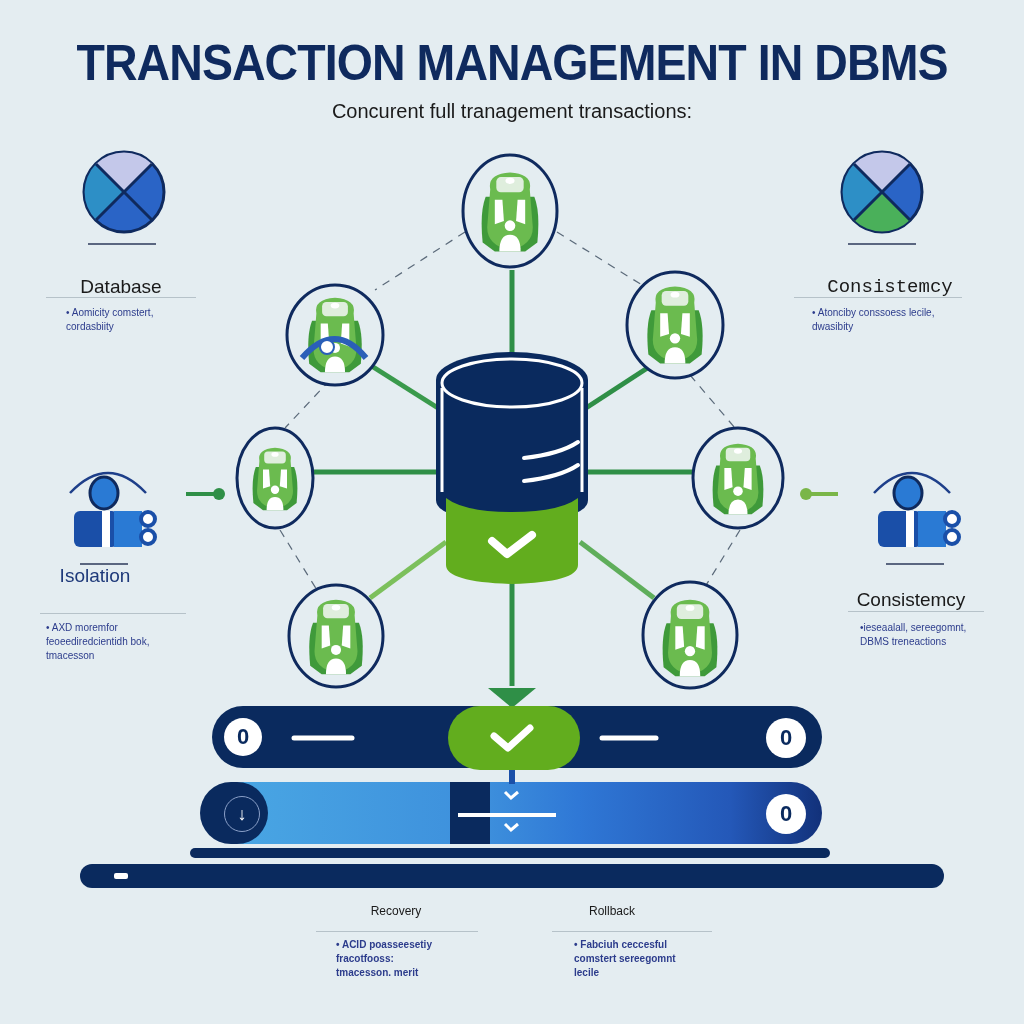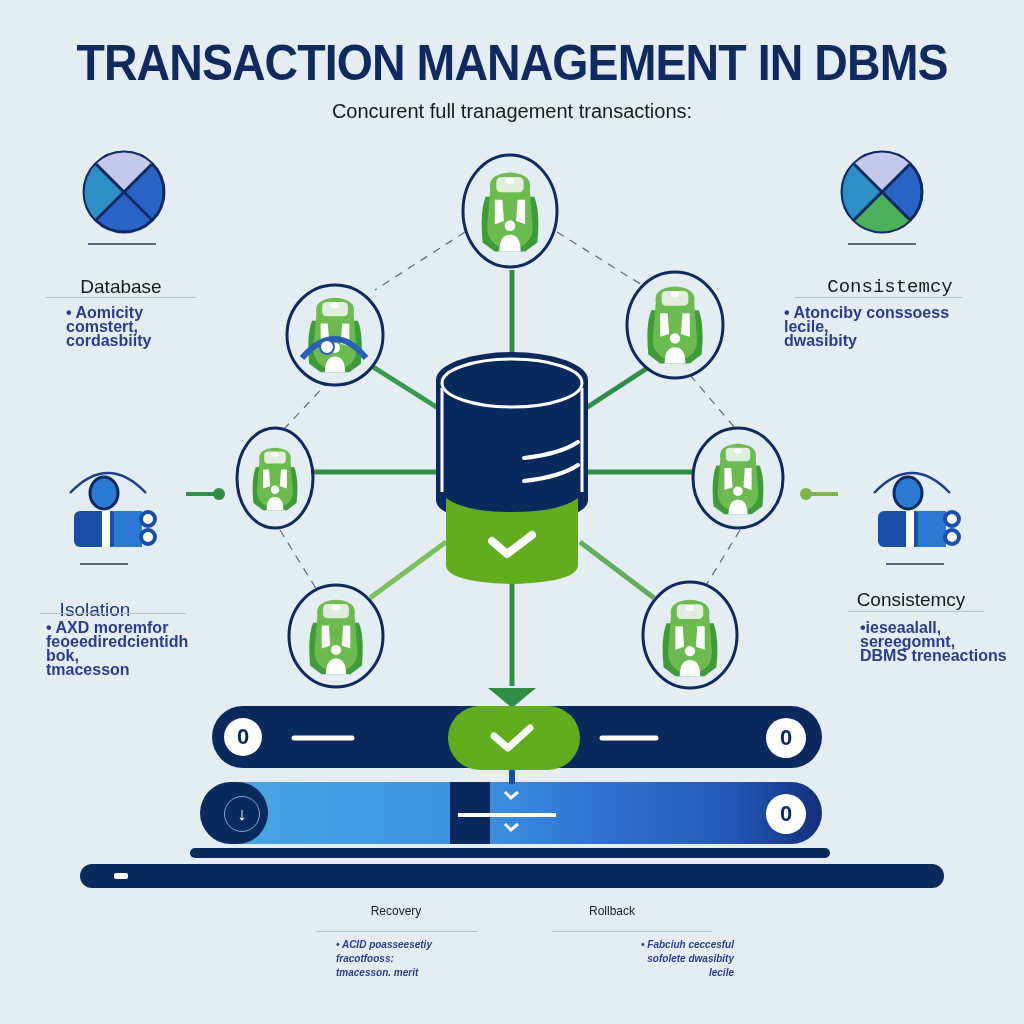--- a/index.html
+++ b/index.html
@@ -14,24 +14,24 @@
     left: 0; width: 1024px; top: 34px; text-align: center;
     font-size: 50px; font-weight: bold; color: #0f2a5e; letter-spacing: -1px;
     transform: scaleX(0.93);
   }
   .subtitle {
     left: 0; width: 1024px; top: 100px; text-align: center;
     font-size: 20px; color: #1a1a1a;
   }
   .side-title { font-size: 19px; color: #1a1a1a; text-align: center; }
   .side-rule { height: 1px; background: #b6c2c9; }
-  .side-desc { font-size: 16px; color: #2c3c8c; line-height: 14px; font-weight: bold; }
+  .side-desc { font-size: 10px; color: #2c3c8c; line-height: 14px; font-weight: normal; }
   .icon-rule { height: 2px; background: #5a6680; }
   .bottom-title { font-size: 12px; color: #1a1a1a; text-align: center; }
-  .bottom-desc { font-size: 10px; color: #2c3c8c; line-height: 14px; font-weight: bold; font-style: italic; }
+  .bottom-desc { font-size: 10px; color: #2c3c8c; line-height: 14px; font-weight: bold; }
 </style>
 </head>
 <body>
 
 <div class="abs title">TRANSACTION MANAGEMENT IN DBMS</div>
 <div class="abs subtitle">Concurent full tranagement transactions:</div>
 
 <svg class="abs" style="left:0;top:0" width="1024" height="1024">
   <defs>
     <linearGradient id="barGrad" x1="0" x2="1" y1="0" y2="0">
@@ -191,26 +191,26 @@
 <div class="abs side-title" style="left:46px;top:276px;width:150px;">Database</div>
 <div class="abs side-rule" style="left:46px;top:297px;width:150px;"></div>
 <div class="abs side-desc" style="left:66px;top:306px;width:150px;">
   <div>• Aomicity comstert,</div>
   <div>cordasbiity</div>
 </div>
 
 <div class="abs icon-rule" style="left:848px;top:243px;width:68px;"></div>
 <div class="abs side-title" style="left:808px;top:276px;width:164px;font-family:Liberation Mono, monospace;">Consistemcy</div>
 <div class="abs side-rule" style="left:794px;top:297px;width:168px;"></div>
-<div class="abs side-desc" style="left:784px;top:306px;width:180px;">
+<div class="abs side-desc" style="left:812px;top:306px;width:180px;">
   <div>• Atonciby conssoess lecile,</div>
   <div>dwasibity</div>
 </div>
 
-<div class="abs side-title" style="left:40px;top:599px;width:110px;color:#1f3a7a;">Isolation</div>
+<div class="abs side-title" style="left:40px;top:565px;width:110px;color:#1f3a7a;">Isolation</div>
 <div class="abs side-rule" style="left:40px;top:613px;width:146px;"></div>
 <div class="abs side-desc" style="left:46px;top:621px;width:160px;">
   <div>• AXD moremfor</div>
   <div>feoeediredcientidh bok,</div>
   <div>tmacesson</div>
 </div>
 
 <div class="abs side-title" style="left:846px;top:589px;width:130px;">Consistemcy</div>
 <div class="abs side-rule" style="left:848px;top:611px;width:136px;"></div>
 <div class="abs side-desc" style="left:860px;top:621px;width:160px;">
@@ -221,17 +221,17 @@
 <div class="abs bottom-title" style="left:316px;top:904px;width:160px;">Recovery</div>
 <div class="abs side-rule" style="left:316px;top:931px;width:162px;"></div>
 <div class="abs bottom-desc" style="left:336px;top:938px;width:160px;">
   <div>• ACID poasseesetiy</div>
   <div>fracotfooss:</div>
   <div>tmacesson. merit</div>
 </div>
 
 <div class="abs bottom-title" style="left:552px;top:904px;width:120px;">Rollback</div>
 <div class="abs side-rule" style="left:552px;top:931px;width:160px;"></div>
-<div class="abs bottom-desc" style="left:574px;top:938px;width:160px;text-align:right;">
+<div class="abs bottom-desc" style="left:574px;top:938px;width:160px;">
   <div>• Fabciuh ceccesful</div>
-  <div>sofolete dwasibity</div>
+  <div>comstert sereegomnt</div>
   <div>lecile</div>
 </div>
 
 </body></html>

